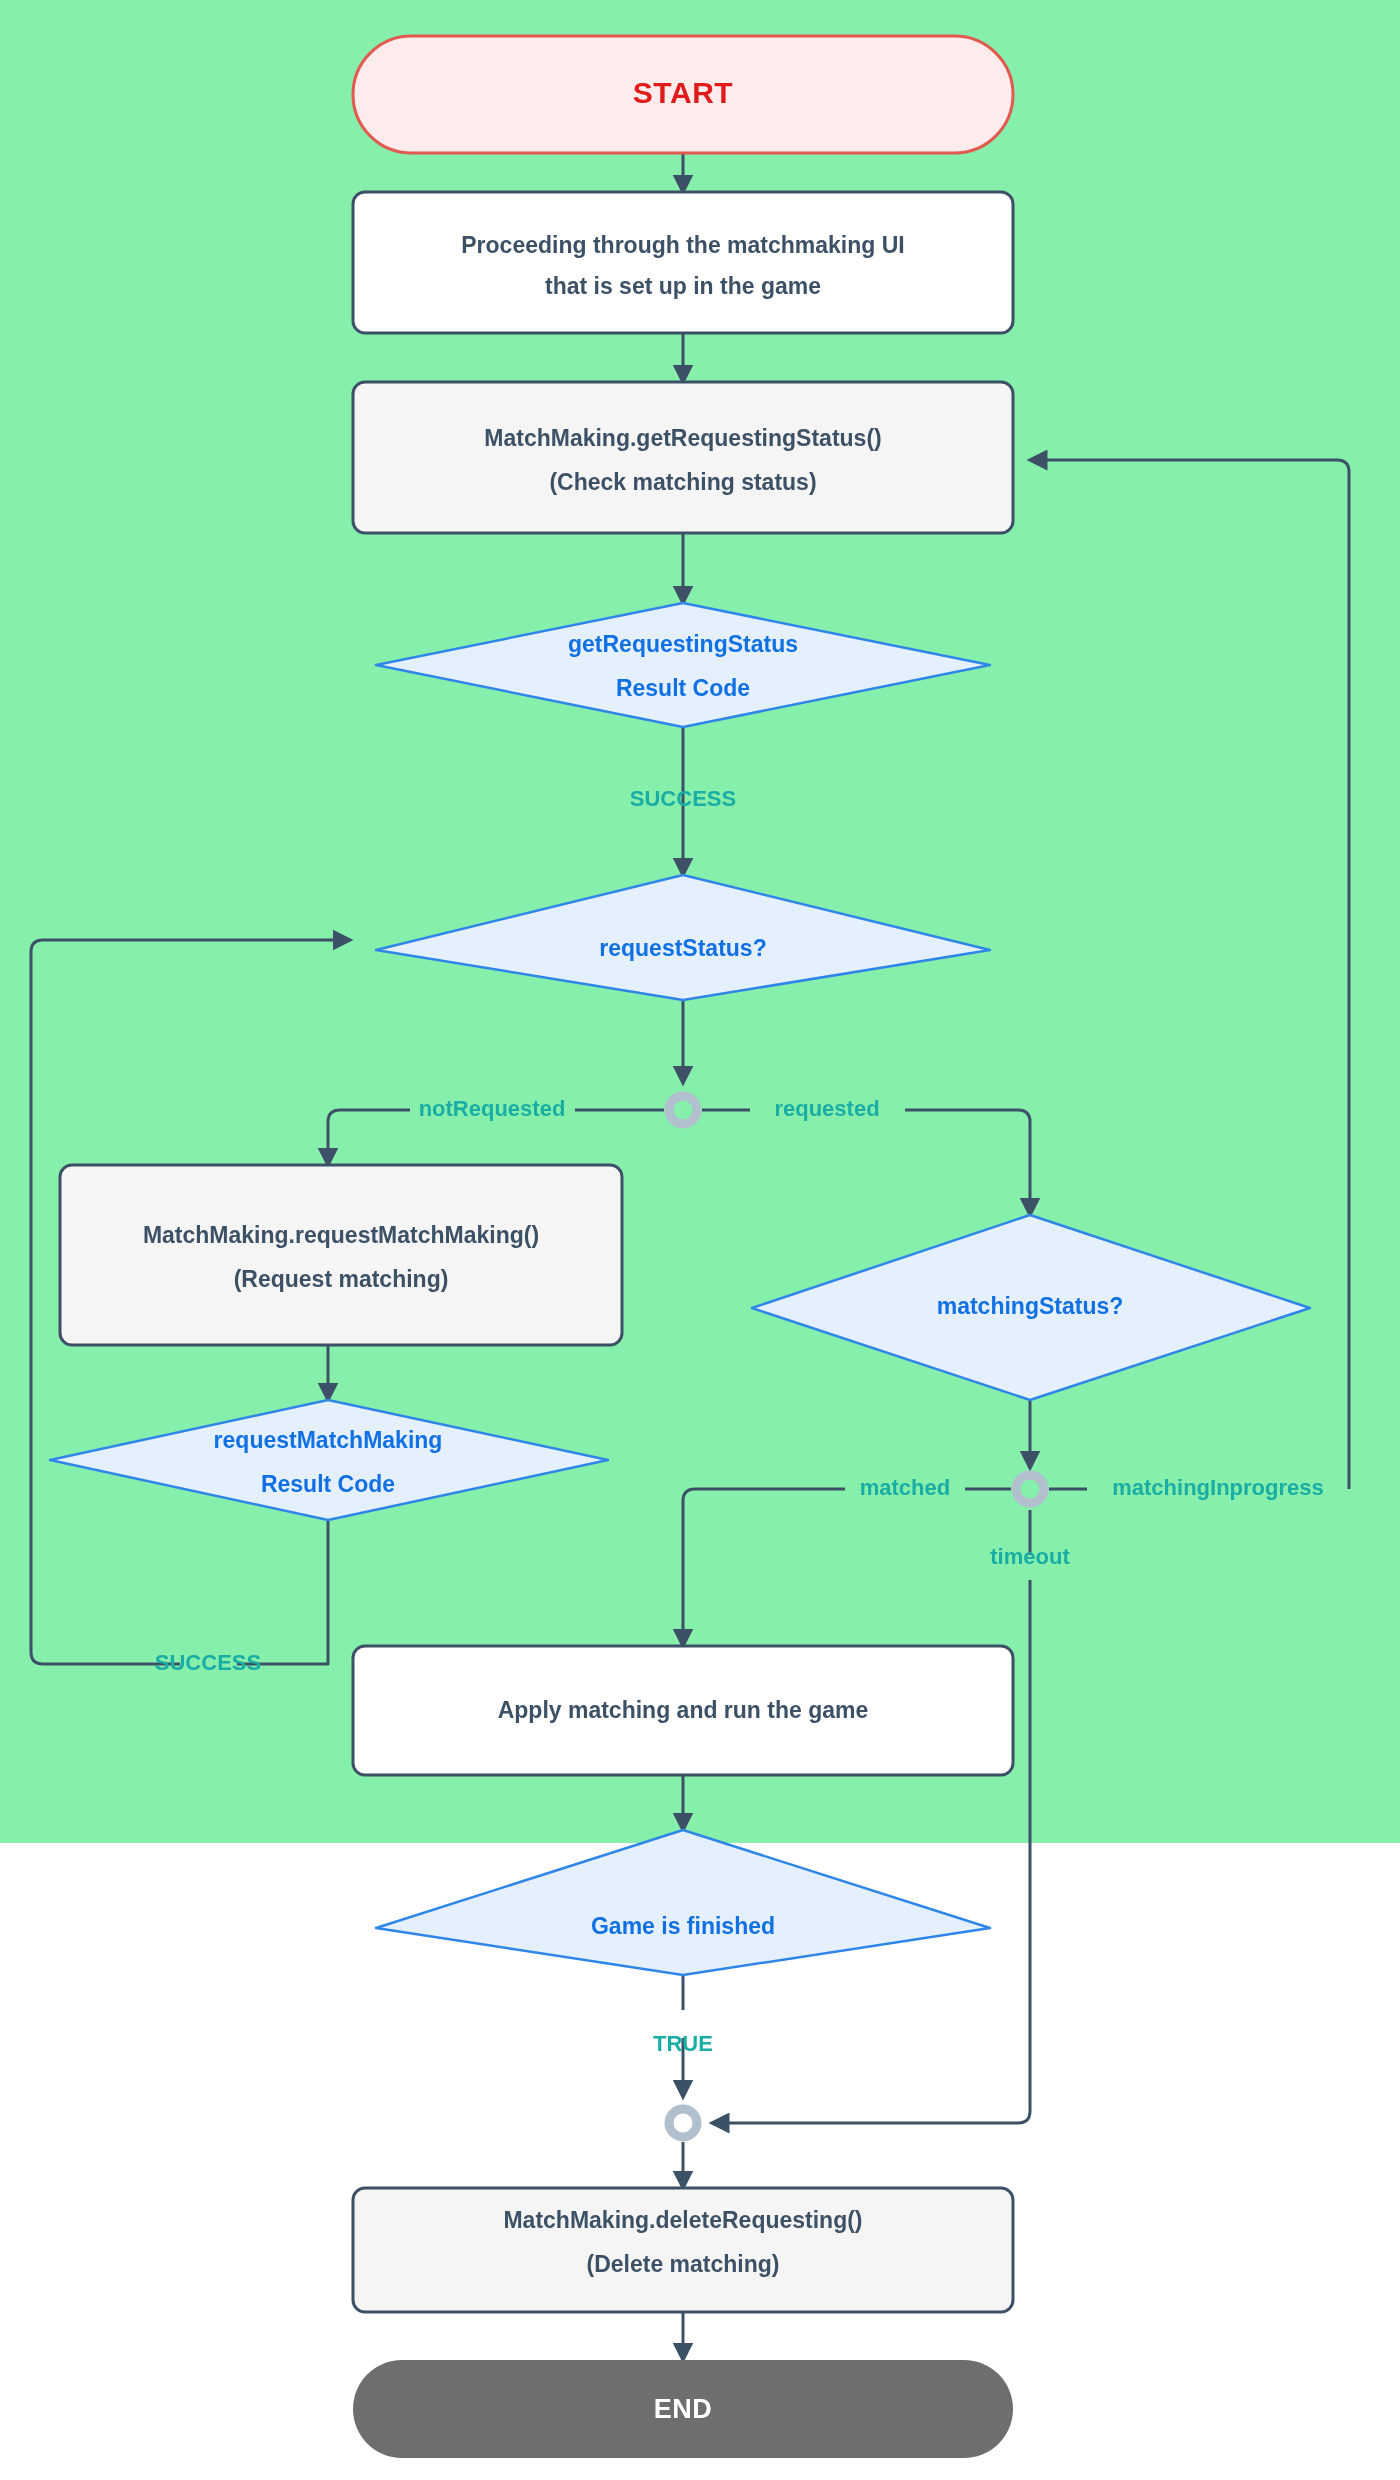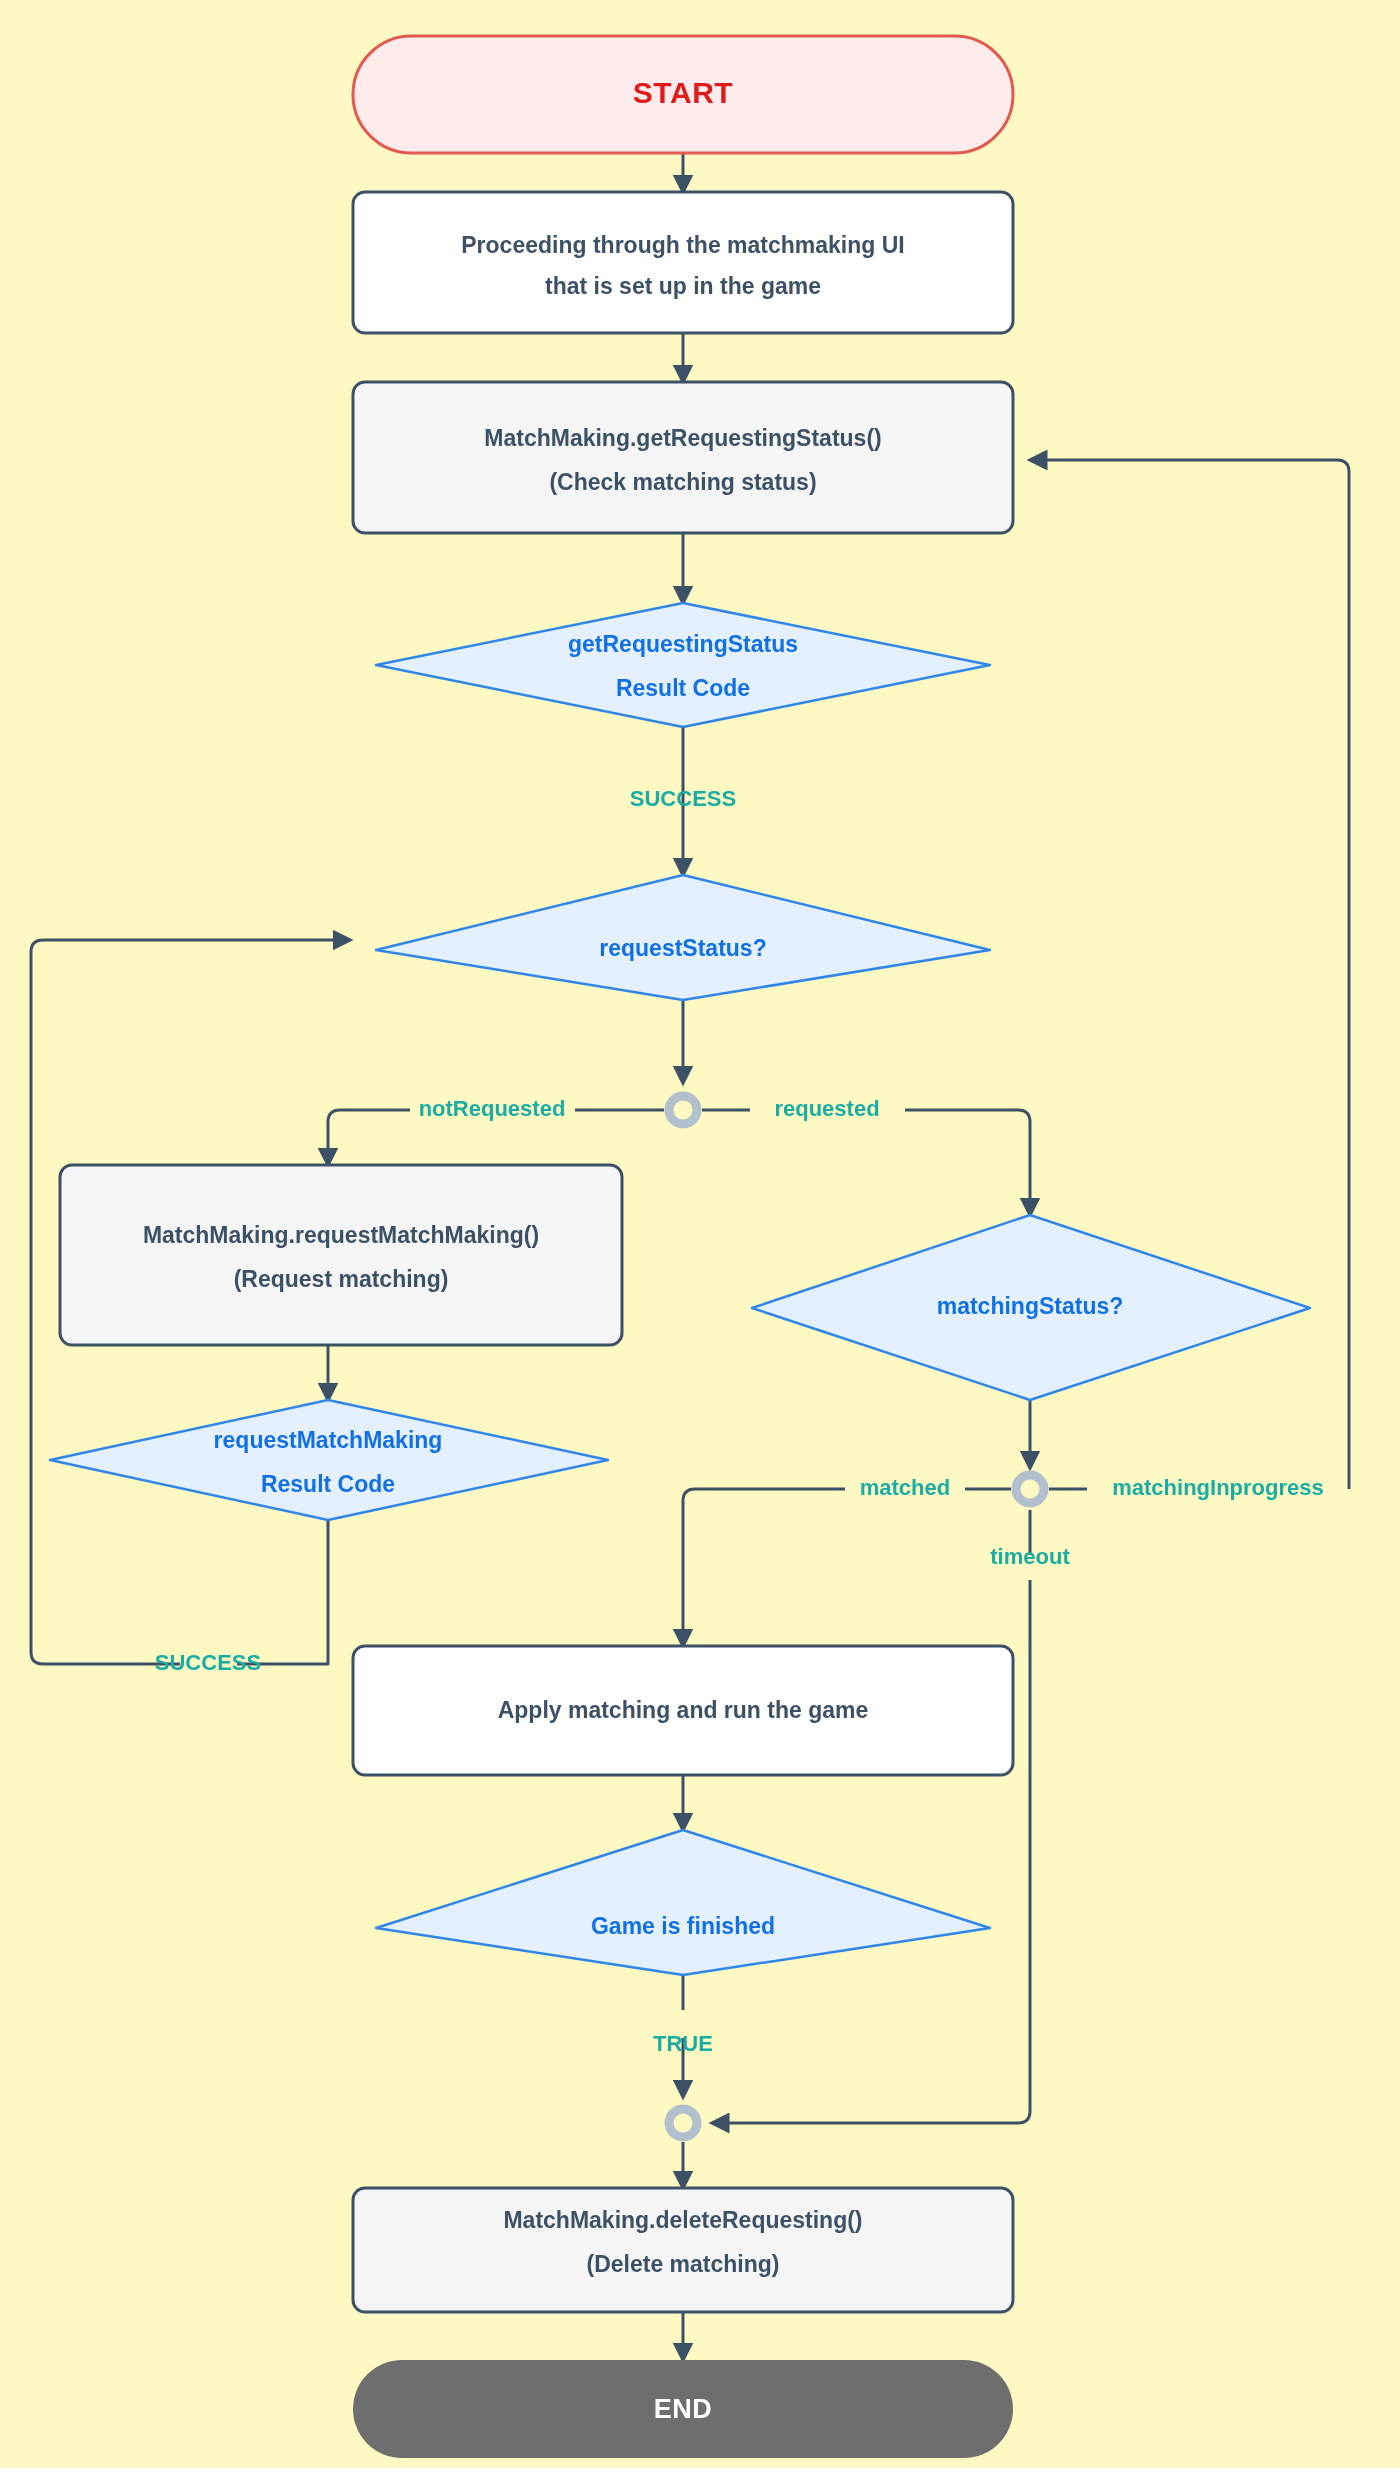--- a/index.html
+++ b/index.html
@@ -9,22 +9,22 @@
   }
   body {
     width: 1400px;
     height: 2480px;
     font-family: "Liberation Sans", sans-serif;
     overflow: hidden;
   }
   #flow-root {
     position: relative;
     width: 1400px;
-    height: 2468px;
-    background: #fef9c3;
+    height: 1843px;
+    background: #86efac;
     text-decoration: underline;
   }
   svg#flow-svg {
     position: absolute;
     top: 0;
     left: 0;
     width: 1400px;
     height: 2480px;
     display: block;
   }

